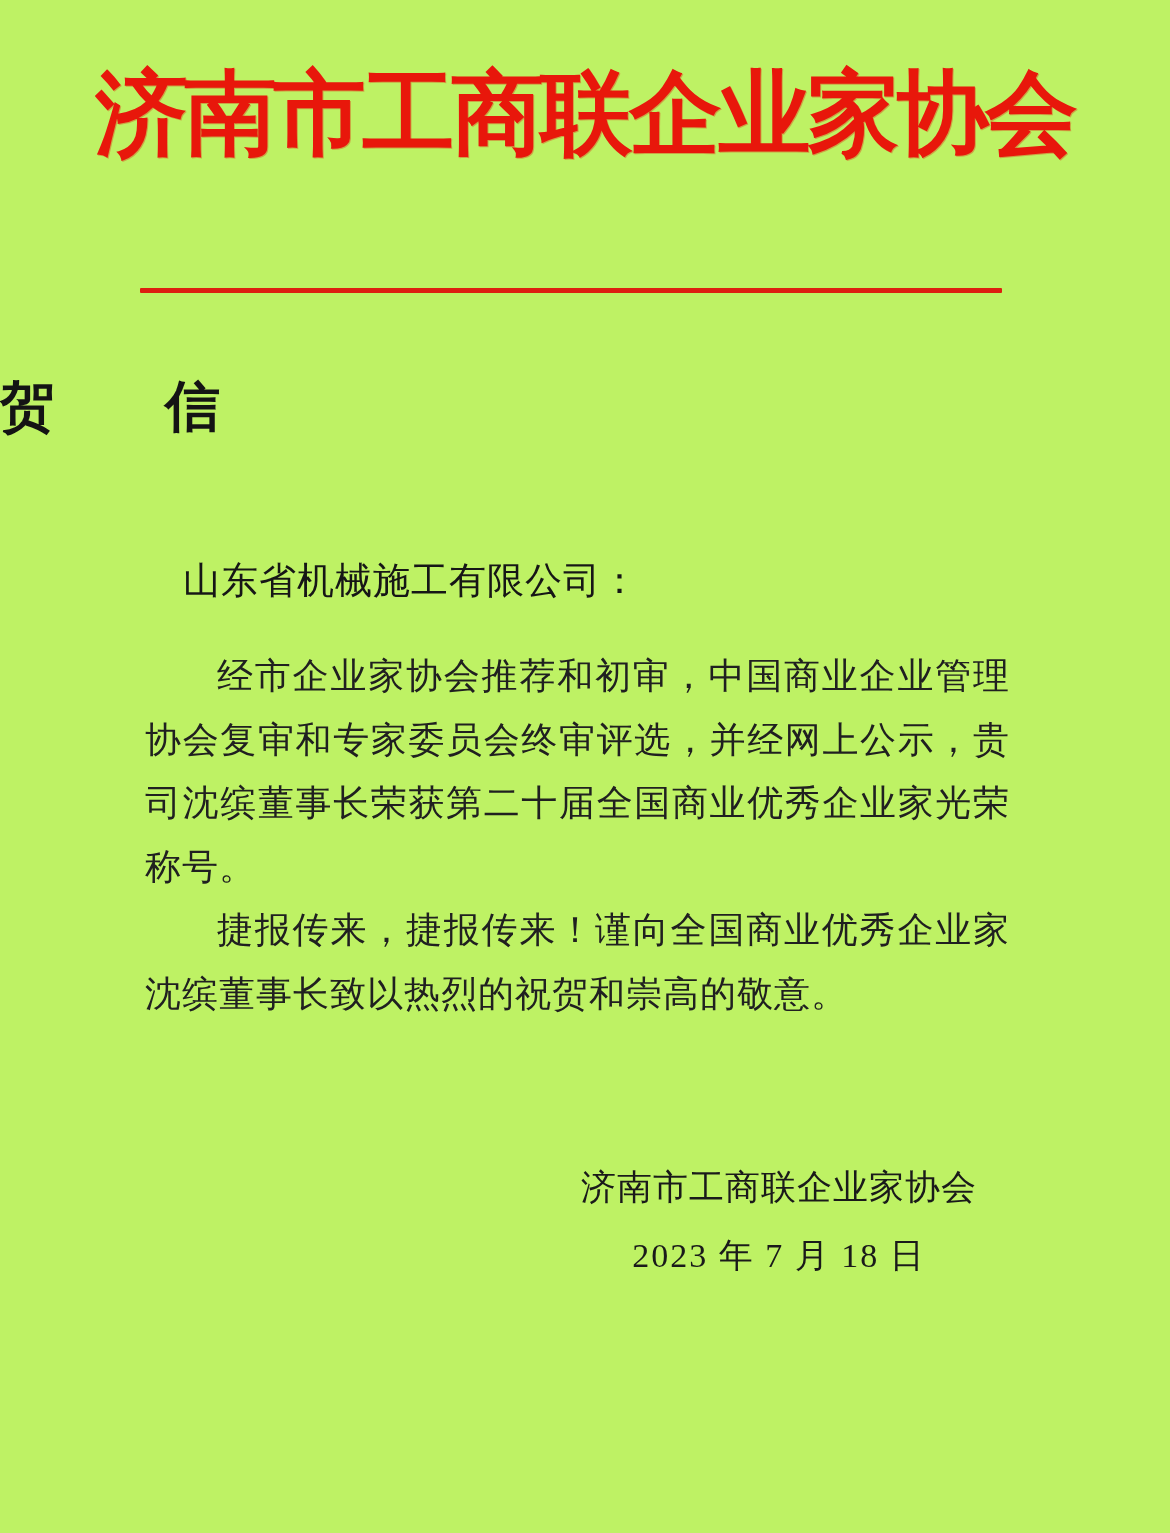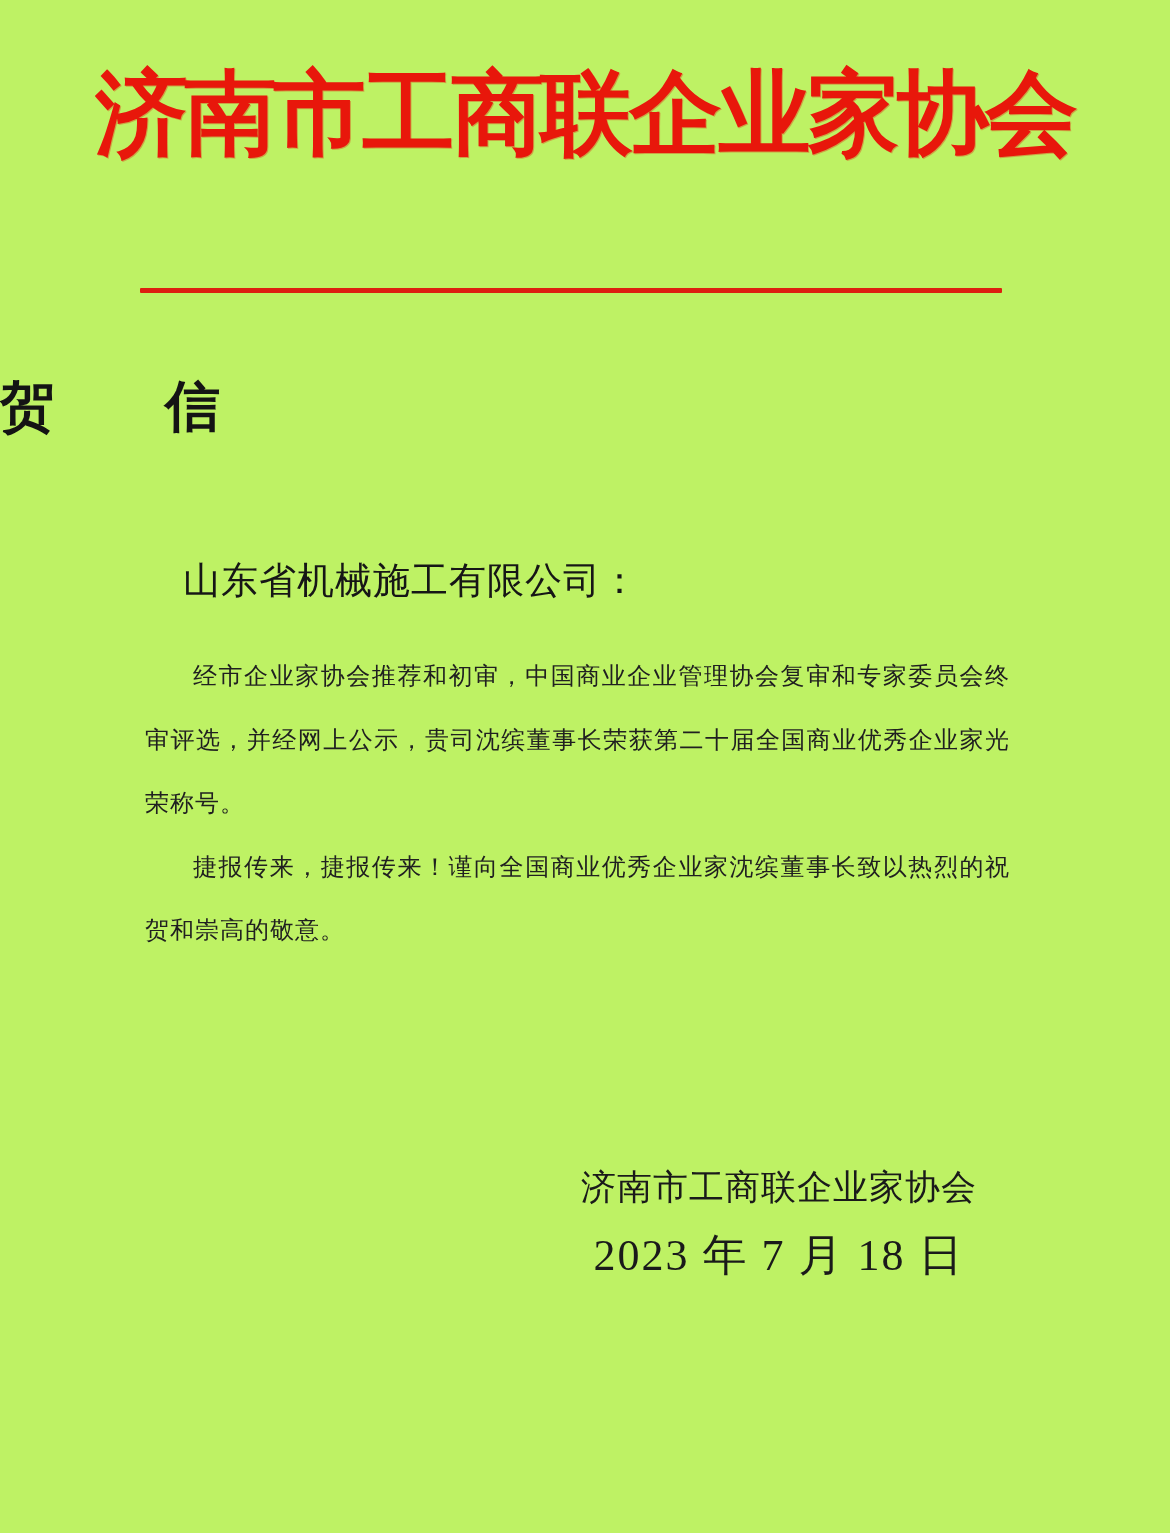--- a/index.html
+++ b/index.html
@@ -57,21 +57,21 @@
     font-weight: normal;
     color: #161616;
     letter-spacing: 1px;
     margin-left: 40px;
   }
   .body-text {
     position: absolute;
     top: 645px;
     left: 145px;
     width: 865px;
-    font-size: 24px;
+    font-size: 36px;
     line-height: 63.5px;
     text-align: justify;
     text-justify: inter-ideograph;
     color: #202020;
   }
   .body-text p {
     margin: 0;
     text-indent: 2em;
     letter-spacing: 1px;
   }
@@ -82,21 +82,21 @@
     text-align: center;
     color: #1a1a1a;
   }
   .signature-org {
     font-size: 35px;
     line-height: 40px;
     letter-spacing: 1px;
     margin: 0 0 28px 0;
   }
   .signature-date {
-    font-size: 44px;
+    font-size: 34px;
     line-height: 40px;
     letter-spacing: 2px;
     margin: 8px;
   }
 </style>
 </head>
 <body>
 
 <div class="page">
 

